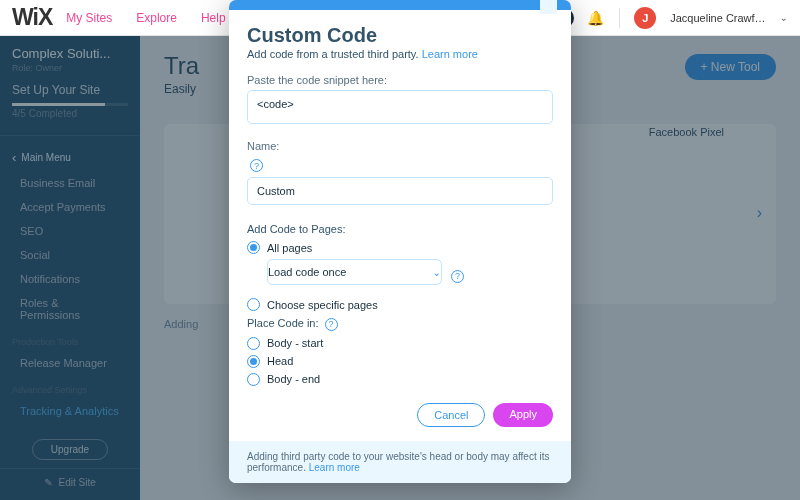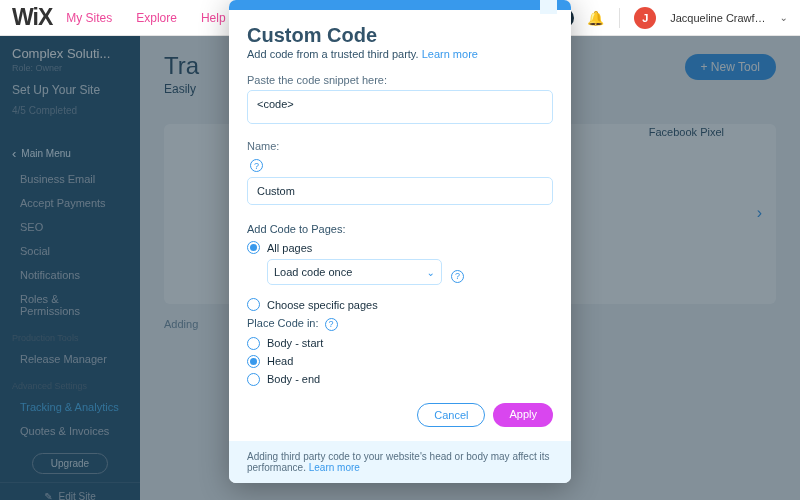--- a/index.html
+++ b/index.html
@@ -57,21 +57,21 @@
 .m-h1{font-size:20px;color:#32536a;font-weight:700;margin-bottom:1px}
 .m-sub{font-size:11px;color:#32536a;margin-bottom:14px}
 .m-sub a{color:#3899ec;text-decoration:none}
 .m-label{font-size:11px;color:#577083;margin-bottom:4px;display:block}
 .m-input{width:100%;border:1px solid #c1e4fe;border-radius:5px;padding:7px 9px;font-size:11px;color:#162d3d;margin-bottom:12px;font-family:inherit}
 .m-help{width:13px;height:13px;border:1px solid #3899ec;border-radius:50%;display:inline-flex;align-items:center;justify-content:center;color:#3899ec;font-size:9px;font-style:normal;margin-left:3px;vertical-align:middle}
 .m-section{font-size:11px;color:#32536a;margin:6px 0 6px}
 .m-radio{display:flex;align-items:center;gap:7px;margin:5px 0;font-size:11px;color:#162d3d}
 .rdot{width:13px;height:13px;border:1px solid #3899ec;border-radius:50%;display:flex;align-items:center;justify-content:center}
 .rdot.on::after{content:"";width:7px;height:7px;background:#3899ec;border-radius:50%}
-.m-select{margin-left:20px;border:1px solid #c1e4fe;border-radius:5px;padding:6px 6px;font-size:11px;color:#162d3d;display:flex;align-items:center;justify-content:space-between;width:175px;margin-bottom:8px}
+.m-select{margin-left:20px;border:1px solid #c1e4fe;border-radius:5px;padding:6px 0;font-size:11px;color:#162d3d;display:flex;align-items:center;justify-content:space-between;width:175px;margin-bottom:8px}
 .m-select .chv{color:#3899ec;font-size:10px}
 .m-foot{padding:8px 18px 14px;display:flex;justify-content:flex-end;gap:8px}
 .btn{border-radius:14px;padding:5px 16px;font-size:11px;cursor:pointer}
 .btn-apply{background:#d946ef;color:#fff}
 .btn-cancel{background:#fff;color:#3899ec;border:1px solid #3899ec}
 .m-warn{background:#eaf7ff;padding:10px 18px;font-size:10px;color:#577083}
 .m-warn a{color:#3899ec;text-decoration:none}
 textarea.m-input{height:34px;resize:none}
 </style>
 </head>
@@ -113,21 +113,20 @@
     <div class="sb-item">Business Email</div>
     <div class="sb-item">Accept Payments</div>
     <div class="sb-item">SEO</div>
     <div class="sb-item">Social</div>
     <div class="sb-item">Notifications</div>
     <div class="sb-item">Roles &amp; Permissions</div>
     <div class="sb-group">Production Tools</div>
     <div class="sb-item">Release Manager</div>
     <div class="sb-group">Advanced Settings</div>
     <div class="sb-item active">Tracking &amp; Analytics</div>
-    <div class="sb-item">Quotes &amp; Invoices</div>
     <div class="sb-bottom">
       <span class="upgrade">Upgrade</span>
       <div class="sb-div"></div>
       <div class="edit-site">
         <span>✎</span>
         <span>Edit Site</span>
       </div>
     </div>
   </div>
 

